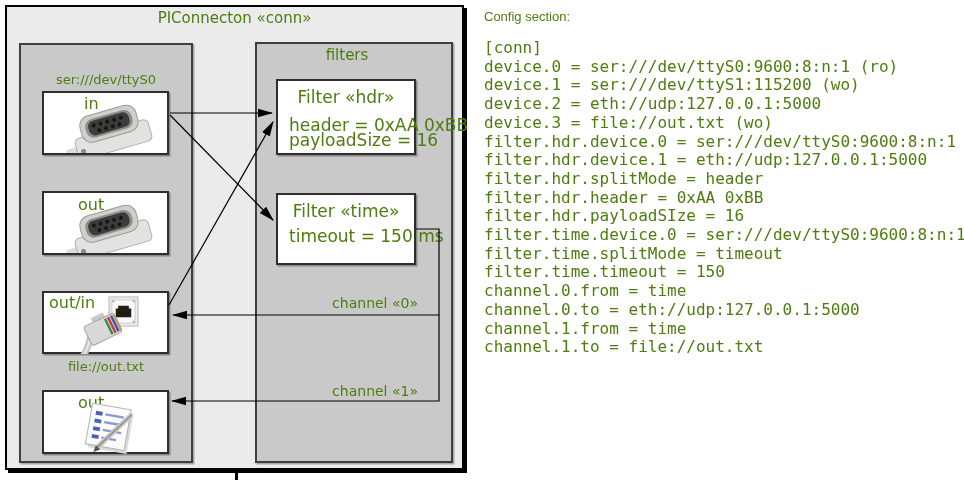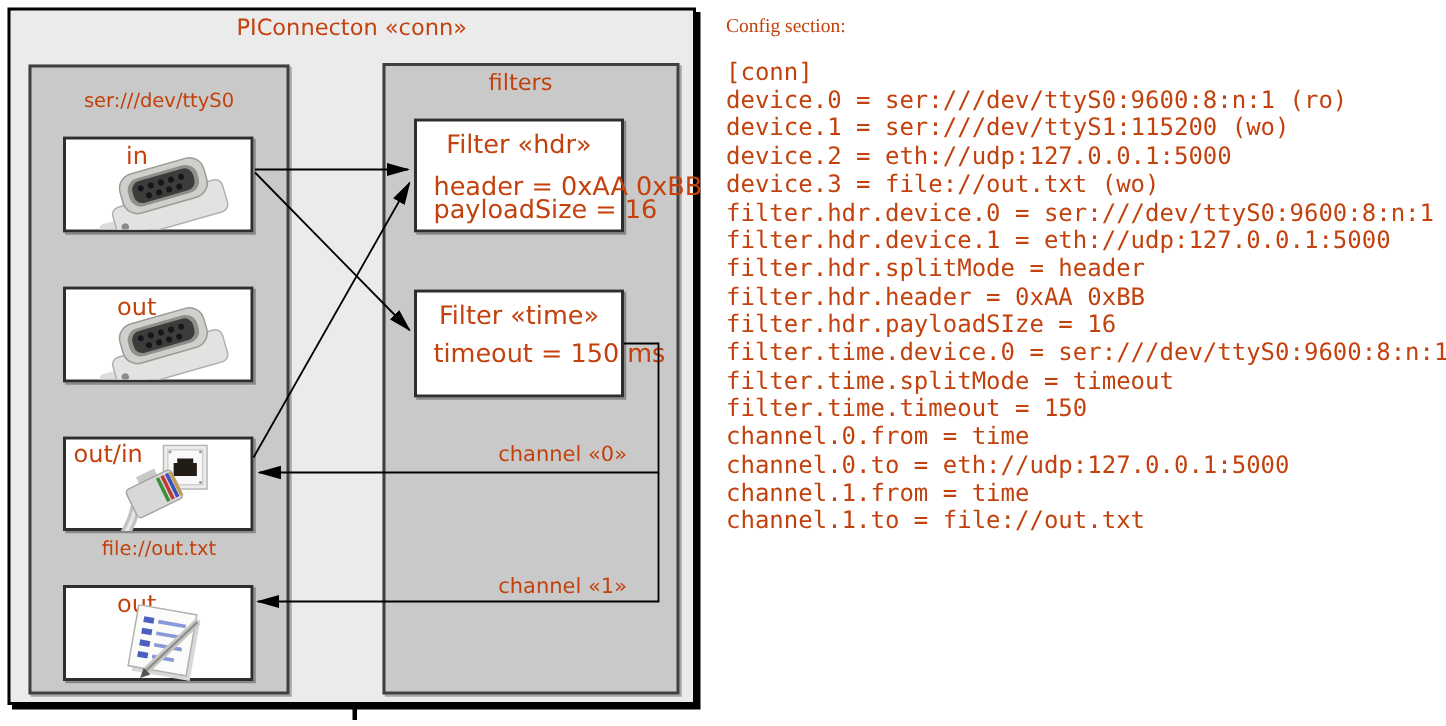--- a/index.html
+++ b/index.html
@@ -1,17 +1,17 @@
 <!DOCTYPE html>
 <html><head>
 <meta charset="utf-8">
 <style>
   html,body{margin:0;padding:0;background:#fff;}
   .stage{position:relative;width:964px;height:484px;background:#ffffff;overflow:hidden;
-         font-family:"DejaVu Sans",sans-serif;color:#c2410c;}
+         font-family:"DejaVu Sans",sans-serif;color:#4d7c0f;}
   .abs{position:absolute;}
 
   
   .outer-box{left:5px;top:5px;width:459px;height:465px;background:#ebebeb;
              border:2px solid #000;box-sizing:border-box;box-shadow:3px 3px 0 #000;}
   .component-title{left:5px;top:9px;width:459px;text-align:center;font-size:15px;}
   .bottom-tick{left:235px;top:471px;width:3px;height:9px;background:#000;}
 
   
   .panel{background:#c9c9c9;border:2px solid #3f3f3f;box-sizing:border-box;
@@ -29,41 +29,41 @@
   
   .filter-box{left:276px;width:140px;background:#fff;border:2px solid #2e2e2e;
               box-sizing:border-box;box-shadow:1.5px 1.5px 0 rgba(40,40,40,.4);}
   .filter-title{position:absolute;left:0;top:6px;width:100%;text-align:center;font-size:17px;}
   .filter-attr{position:absolute;left:11px;font-size:17px;white-space:nowrap;}
 
   
   .channel-label{width:118px;left:300px;text-align:right;font-size:14px;}
 
   
-  .config-heading{left:484px;top:9px;font-family:Liberation Serif, serif;font-size:13px;}
+  .config-heading{left:484px;top:9px;font-family:Liberation Sans, sans-serif;font-size:13px;}
   .config-body{left:484px;top:39px;margin:0;font-family:"DejaVu Sans Mono",monospace;
                font-size:16px;line-height:18.7px;white-space:pre;}
 
   .overlay{left:0;top:0;pointer-events:none;z-index:10;}
   svg{display:block;}
 </style>
 </head>
 <body>
 
 <div class="stage">
 
   <div class="abs outer-box"></div>
   <div class="abs component-title">PIConnecton «conn»</div>
   <div class="abs bottom-tick"></div>
 
   <div class="abs panel devices-panel"></div>
   <div class="abs panel filters-panel"></div>
   <div class="abs filters-panel-label">filters</div>
 
-  <div class="abs device-label" style="top:60px">ser:///dev/ttyS0</div>
+  <div class="abs device-label" style="top:72px">ser:///dev/ttyS0</div>
   <div class="abs device-box" style="top:78px">
     <span class="port-name" style="left:40px;top:2px">in</span>
     <svg class="abs" style="left:16px;top:10px" width="102" height="50" viewBox="0 0 102 50">
       <g transform="rotate(-16 51 28)">
         <rect x="2" y="34" width="30" height="16" rx="3" fill="#dddddb"></rect>
         <rect x="13" y="26" width="76" height="22" rx="5" fill="#e2e2e0" stroke="#b0b0ae"></rect>
         <rect x="22" y="7" width="58" height="27" rx="10" fill="#cfcfcb" stroke="#9a9a96"></rect>
         <rect x="27" y="11" width="48" height="19" rx="8" fill="#8f8f8b"></rect>
         <rect x="30" y="13" width="42" height="15" rx="6" fill="#3c3c3a"></rect>
         <circle cx="36" cy="18" r="2" fill="#15151a"></circle>

